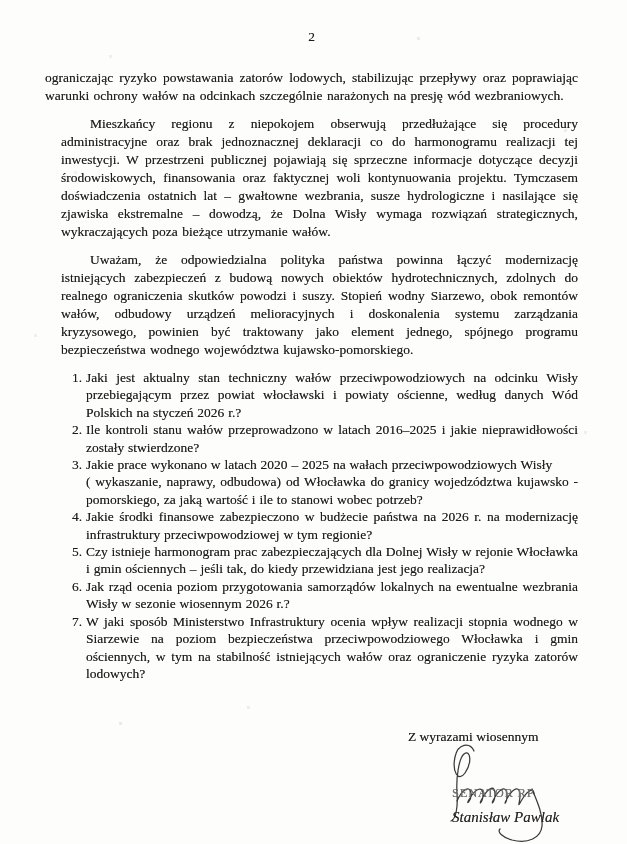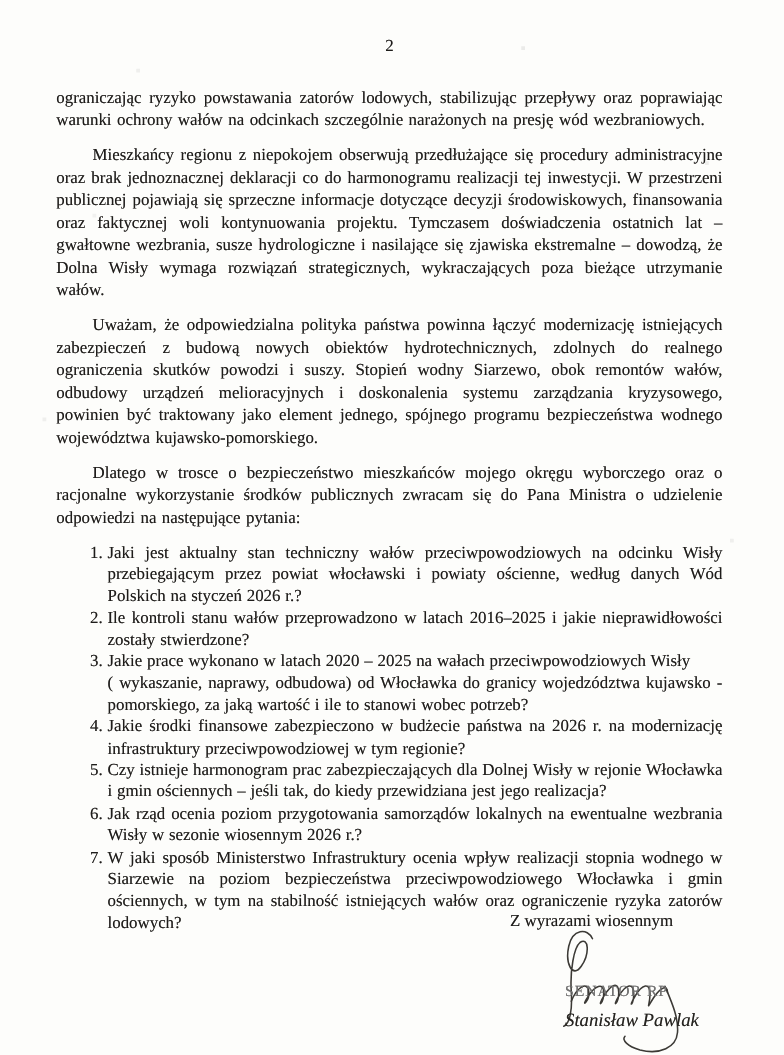--- a/index.html
+++ b/index.html
@@ -30,21 +30,21 @@
     line-height: 13px;
     margin: 30px 0 26px 0;
   }
   p.para {
     margin: 0 0 10px 0;
     font-size: 13.5px;
     line-height: 18px;
     text-align: justify;
     word-spacing: 1px;
   }
-  p.para.indent { text-indent: 29px; }
+  p.para.indent { text-indent: 29px; margin-left: 16px; }
   ol.questions {
     list-style: none;
     margin: 2px 0 0 0;
     padding: 0;
   }
   li.q-item {
     display: flex;
     align-items: flex-start;
     padding-left: 27px;
     font-size: 13.5px;
@@ -129,21 +129,20 @@
 
 <div class="page">
   <div class="scan-noise"></div>
 
   <div class="content">
     <div class="pageno">2</div>
 
     <p class="para">ograniczając ryzyko powstawania zatorów lodowych, stabilizując przepływy oraz poprawiając warunki ochrony wałów na odcinkach szczególnie narażonych na presję wód wezbraniowych.</p>
     <p class="para indent">Mieszkańcy regionu z niepokojem obserwują przedłużające się procedury administracyjne oraz brak jednoznacznej deklaracji co do harmonogramu realizacji tej inwestycji. W przestrzeni publicznej pojawiają się sprzeczne informacje dotyczące decyzji środowiskowych, finansowania oraz faktycznej woli kontynuowania projektu. Tymczasem doświadczenia ostatnich lat – gwałtowne wezbrania, susze hydrologiczne i nasilające się zjawiska ekstremalne – dowodzą, że Dolna Wisły wymaga rozwiązań strategicznych, wykraczających poza bieżące utrzymanie wałów.</p>
     <p class="para indent">Uważam, że odpowiedzialna polityka państwa powinna łączyć modernizację istniejących zabezpieczeń z budową nowych obiektów hydrotechnicznych, zdolnych do realnego ograniczenia skutków powodzi i suszy. Stopień wodny Siarzewo, obok remontów wałów, odbudowy urządzeń melioracyjnych i doskonalenia systemu zarządzania kryzysowego, powinien być traktowany jako element jednego, spójnego programu bezpieczeństwa wodnego województwa kujawsko-pomorskiego.</p>
-    <p class="para indent">Dlatego w trosce o bezpieczeństwo mieszkańców mojego okręgu wyborczego oraz o racjonalne wykorzystanie środków publicznych zwracam się do Pana Ministra o udzielenie odpowiedzi na następujące pytania:</p>
 
     <ol class="questions">
       <li class="q-item">
         <span class="q-num">1.</span>
         <span class="q-text">Jaki jest aktualny stan techniczny wałów przeciwpowodziowych na odcinku Wisły przebiegającym przez powiat włocławski i powiaty ościenne, według danych Wód Polskich na styczeń 2026 r.?</span>
       </li>
       <li class="q-item">
         <span class="q-num">2.</span>
         <span class="q-text">Ile kontroli stanu wałów przeprowadzono w latach 2016–2025 i jakie nieprawidłowości zostały stwierdzone?</span>
       </li>

